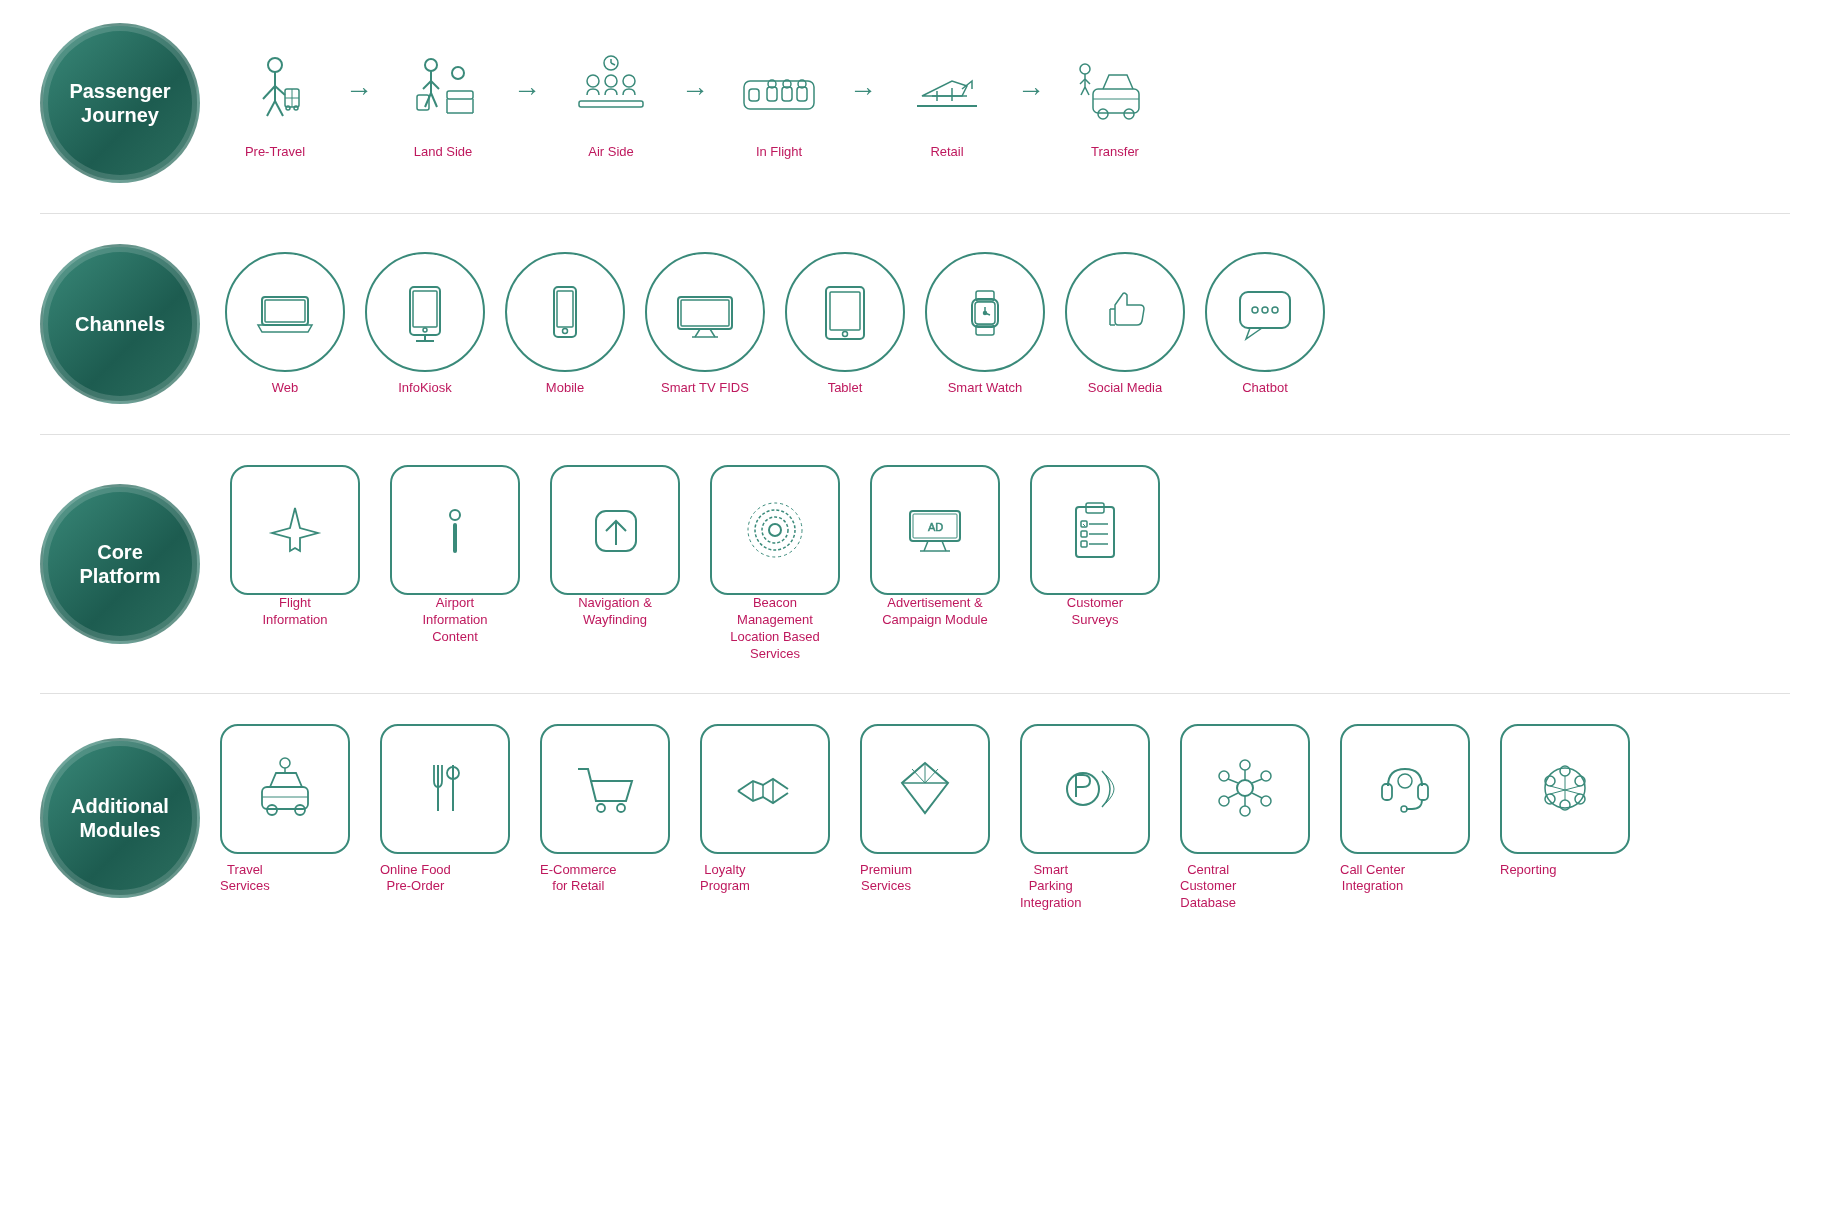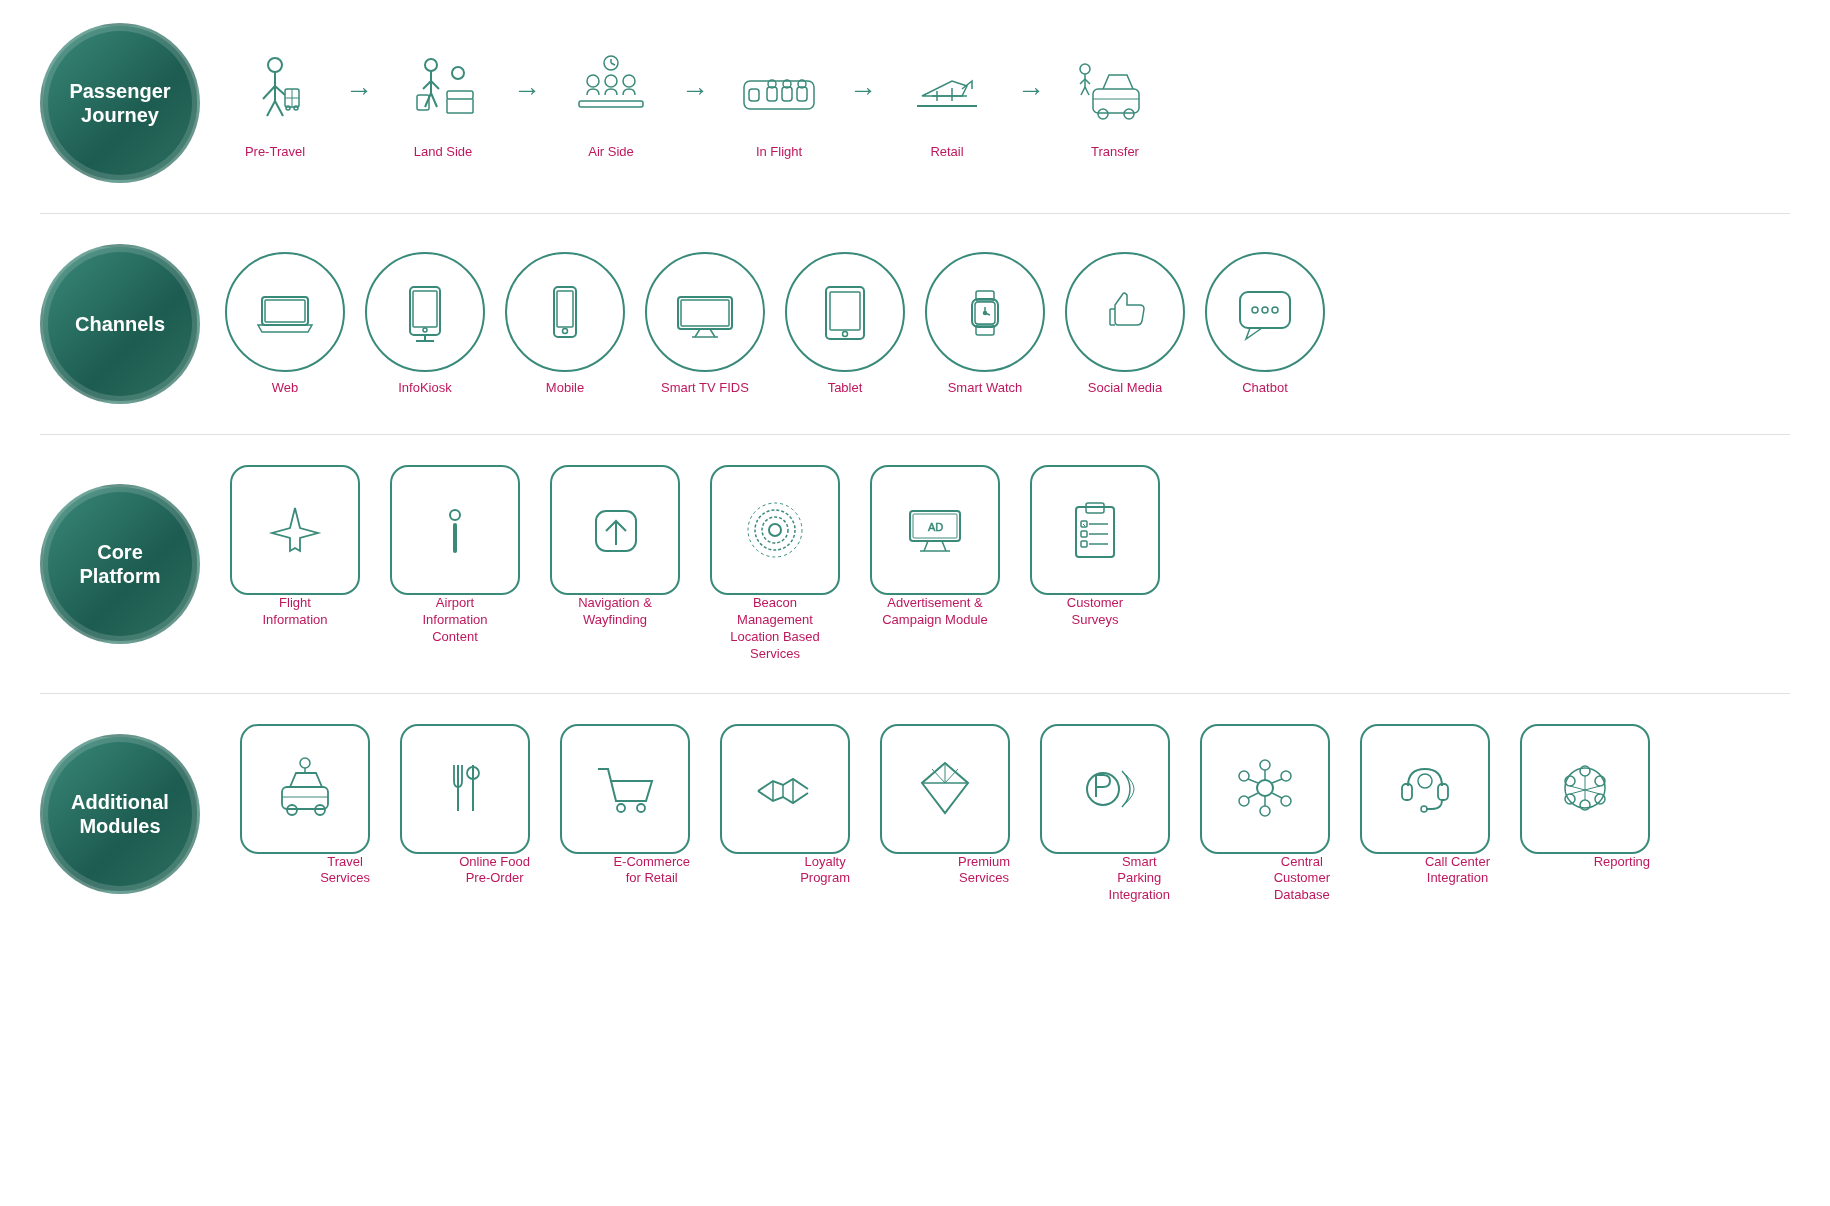--- a/index.html
+++ b/index.html
@@ -127,21 +127,22 @@
       display: flex;
       align-items: center;
       justify-content: center;
       background: #fff;
     }
 
     
     .module-item {
       display: flex;
       flex-direction: column;
-      align-items: flex-end;
+      align-items: flex-start;
+      gap: 8px;
       min-width: 150px;
     }
 
     .module-square {
       width: 130px;
       height: 130px;
       border-radius: 18px;
       border: 2px solid #3a8a7a;
       display: flex;
       align-items: center;

